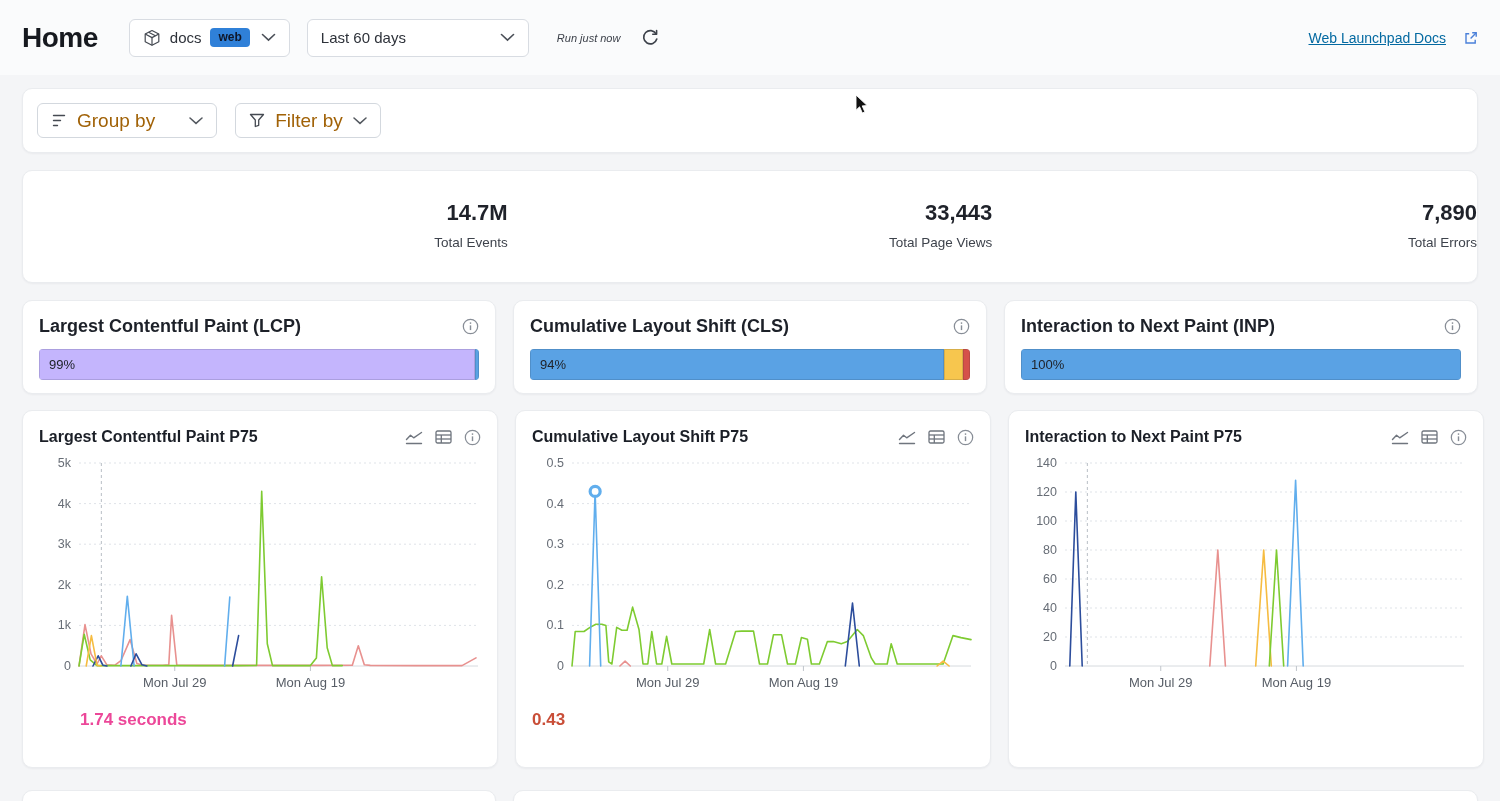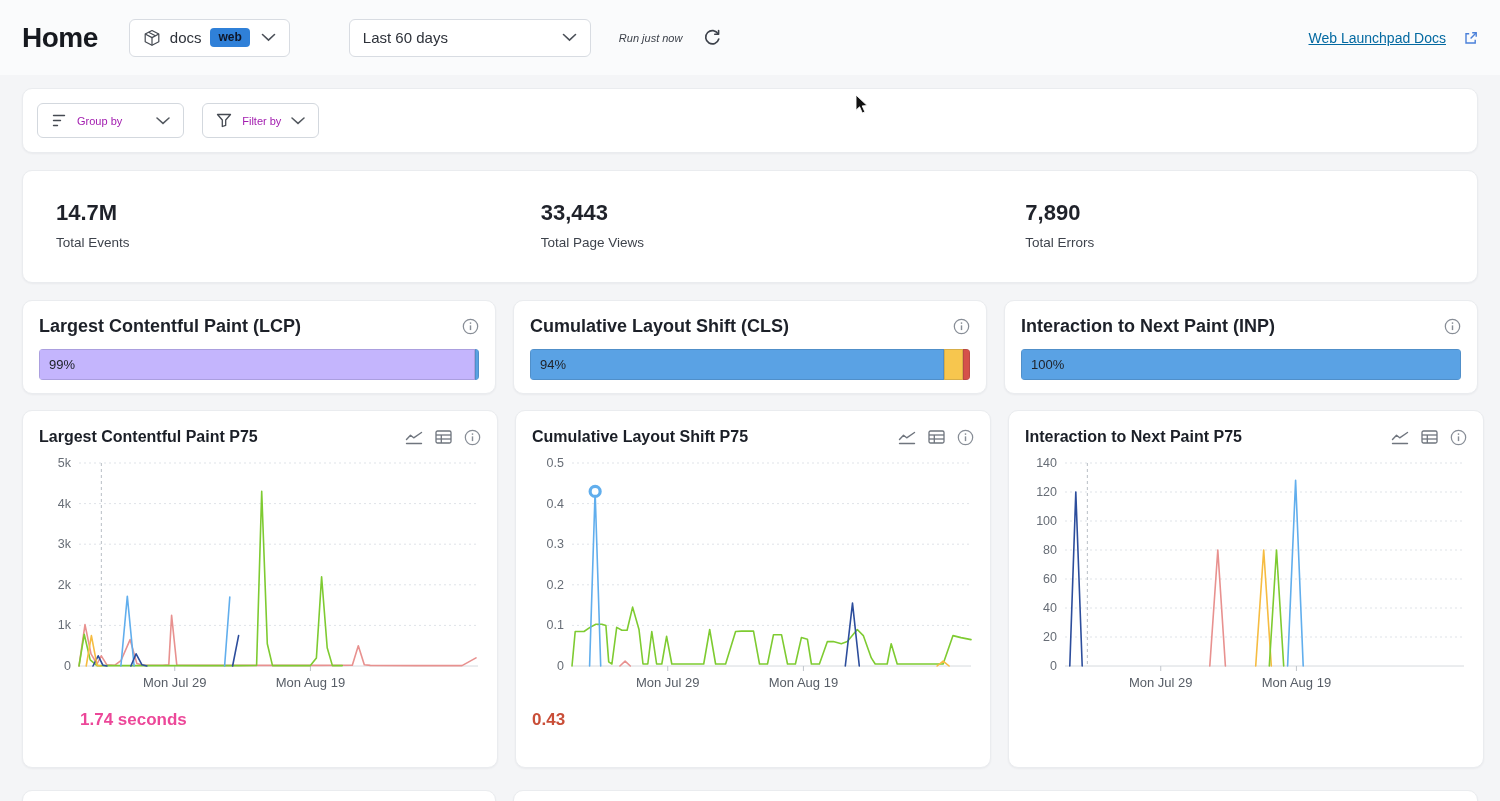--- a/index.html
+++ b/index.html
@@ -17,21 +17,21 @@
     height:75px; background:#fafbfc;
     display:flex; align-items:center; gap:17px; padding:0 22px;
   }
   .page-title { font-size:28px; font-weight:700; letter-spacing:-0.5px; color:#16191f; margin-right:14px; }
   .selector {
     background:#fff; border:1px solid #d8dce2; border-radius:6px; height:38px;
     display:inline-flex; align-items:center; gap:9px; padding:0 13px;
     font-family:inherit; font-size:15px; color:#2e323a; cursor:pointer;
   }
   .selector .chev { display:flex; margin-left:2px; }
-  .date-selector { width:242px;margin-left:42px; }
+  .date-selector { width:222px; }
   .date-selector .lbl { flex:1; text-align:left; }
   .badge {
     background:#2f80d8; color:#0f172a; font-size:12px; font-weight:700;
     padding:3px 8px 4px; border-radius:4px; line-height:1;
   }
   .run-status { font-size:11px; color:#3c414a; margin-left:11px;font-style:italic; }
   .iconbtn { background:none; border:none; cursor:pointer; display:flex; align-items:center; padding:4px; }
   .docs-link {
     margin-left:auto; display:inline-flex; align-items:center; gap:18px;
     color:#0369a1; font-size:14px; text-decoration:underline; cursor:pointer;
@@ -43,25 +43,25 @@
     background:#fff; border:1px solid #eaecef; border-radius:10px;
     box-shadow:0 1px 2px rgba(40,44,52,0.05);
   }
   .row3 { display:grid; grid-template-columns:repeat(3,1fr); gap:17px; }
 
   
   .filterbar { height:65px; display:flex; align-items:center; gap:18px; padding:0 14px; margin-bottom:17px; }
   .outline-btn {
     background:#fff; border:1px solid #d3d8de; border-radius:6px; height:35px;
     display:inline-flex; align-items:center; gap:10px; padding:0 13px;
-    font-family:inherit; font-size:11px; color:#a21caf; cursor:pointer;
-  }
-
-  
-  .stats { height:113px; display:flex; margin-bottom:17px; }
+    font-family:inherit; font-size:19px; color:#a16207; cursor:pointer;
+  }
+
+  
+  .stats { height:113px; display:flex; margin-bottom:17px;text-align:right; }
   .stat { flex:1; padding:29px 0 0 33px; }
   .stat .v { font-size:22px; font-weight:700; color:#1f222a; }
   .stat .l { font-size:13.5px; color:#3e434c; margin-top:9px; }
 
   
   .scores { margin-bottom:16px; }
   .score-card { height:94px; padding:15px 16px 0; }
   .card-hd { display:flex; align-items:center; justify-content:space-between; }
   .card-hd .t { font-size:18px; font-weight:700; color:#1d2129; }
   .hd-icons { display:flex; align-items:center; gap:12px; }

